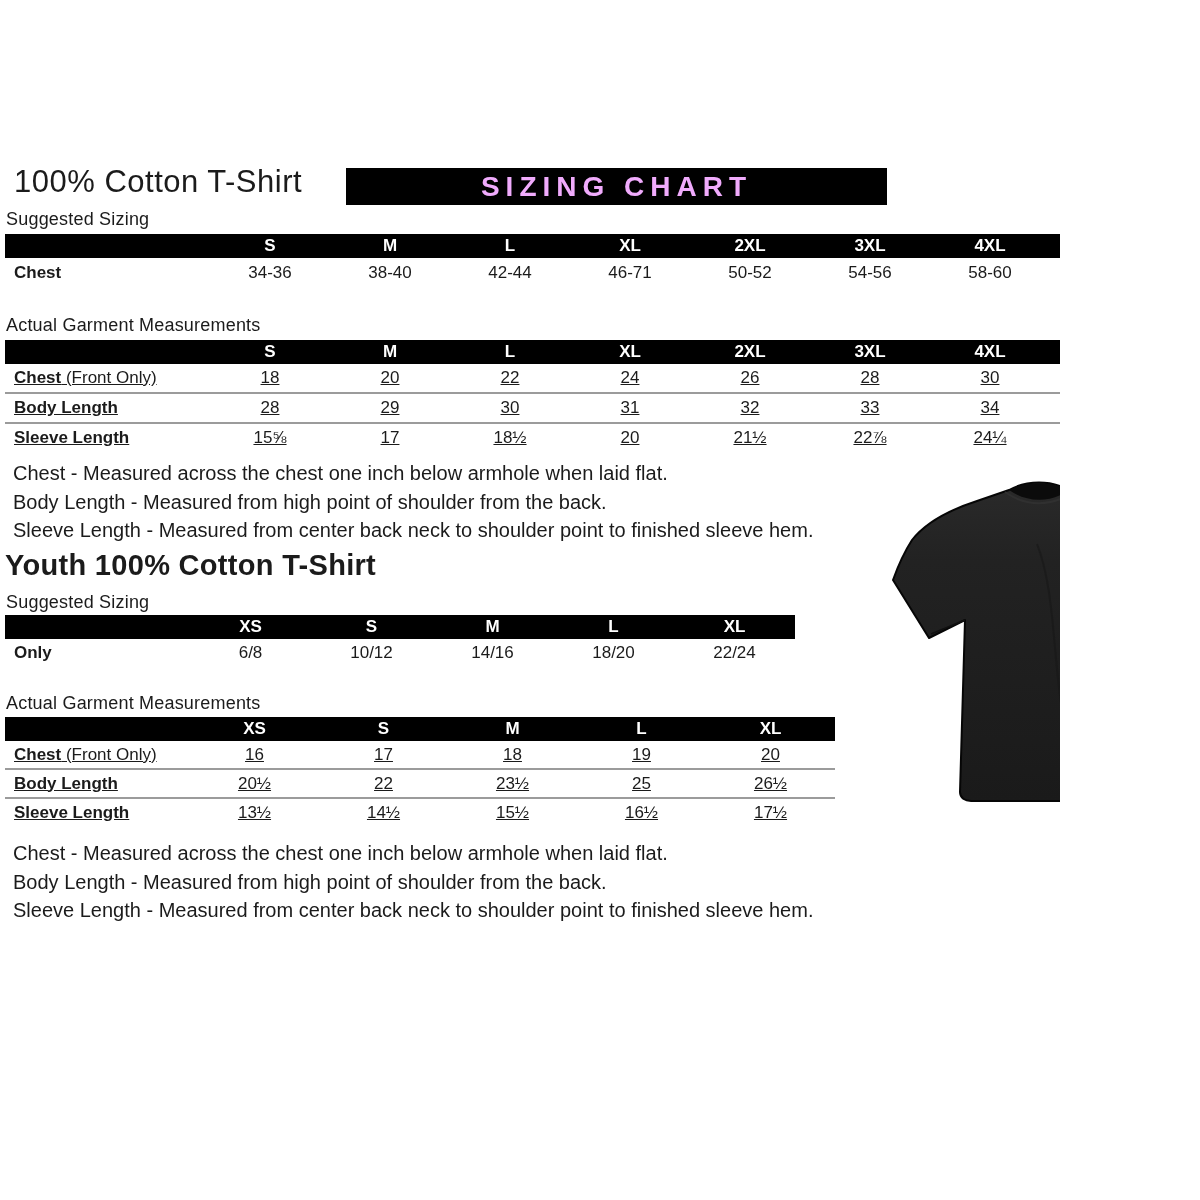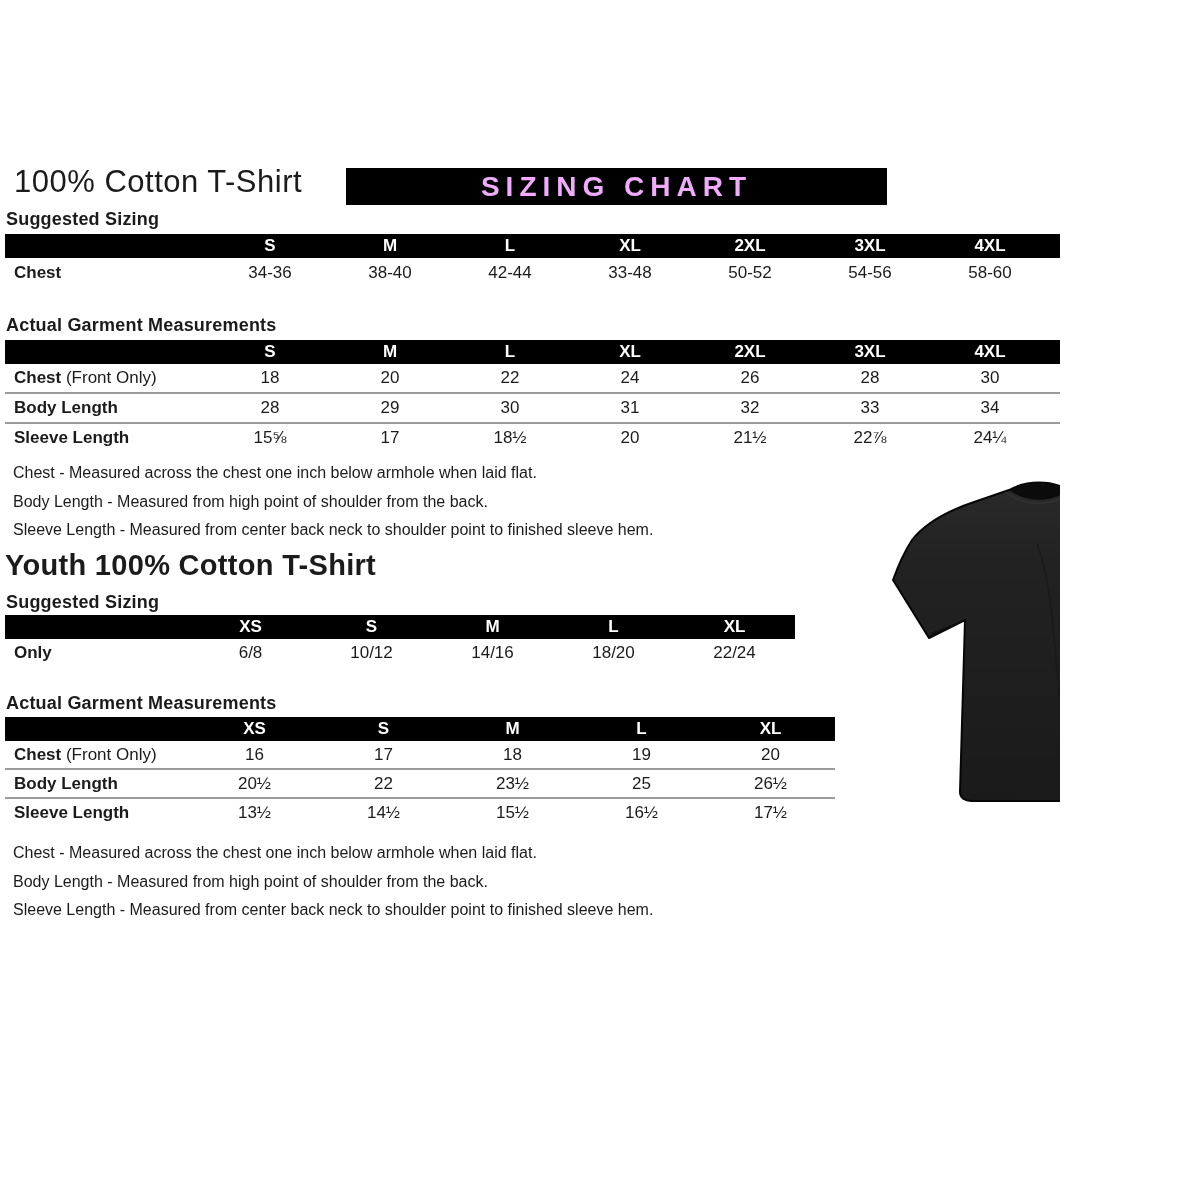--- a/index.html
+++ b/index.html
@@ -3,21 +3,21 @@
 <meta charset="utf-8">
 <style>
   html,body{margin:0;padding:0;}
   body{width:1200px;height:1200px;background:#ffffff;font-family:"Liberation Sans",sans-serif;color:#1b1b1b;}
   .canvas{position:relative;width:1060px;height:1200px;background:#ffffff;overflow:hidden;}
 
   .h-adult{position:absolute;left:14px;top:164px;font-size:31px;font-weight:400;letter-spacing:.5px;white-space:nowrap;}
   .banner{position:absolute;left:346px;top:168px;width:541px;height:37px;background:#000;display:flex;align-items:center;justify-content:center;}
   .banner span{color:#f0abfc;font-weight:900;font-size:28px;letter-spacing:6px;white-space:nowrap;}
 
-  .sec-label{position:absolute;font-size:18px;letter-spacing:.2px;white-space:nowrap;font-weight:bold;}
+  .sec-label{position:absolute;font-size:18px;letter-spacing:.2px;white-space:nowrap;}
   .lbl-sug-a{left:6px;top:209px;}
   .lbl-act-a{left:6px;top:315px;}
   .h-youth{position:absolute;left:5px;top:549px;font-size:29px;font-weight:700;letter-spacing:.3px;white-space:nowrap;}
   .lbl-sug-y{left:6px;top:592px;}
   .lbl-act-y{left:6px;top:693px;}
 
   table{border-collapse:collapse;table-layout:fixed;font-size:17px;position:absolute;}
   th{background:#000;color:#fff;font-weight:700;height:24px;text-align:center;padding:0;}
   td{text-align:center;height:28px;padding:0;margin-top:12px;}
   th.lbl,td.lbl{text-align:left;padding-left:9px;}
@@ -25,24 +25,24 @@
   td.lbl .sfx{font-weight:400;}
 
   .t-sug-a{left:5px;top:234px;width:1165px;}
   .t-sug-a td{height:30px;}
   .t-act-a{left:5px;top:340px;width:1165px;}
   .t-sug-y{left:5px;top:615px;width:790px;}
   .t-sug-y td{height:28px;}
   .t-act-y{left:5px;top:717px;width:830px;}
   .t-act-y td{height:27px;}
 
-  .actual tbody tr{border-bottom:2px solid #9b9b9b;}
+  .actual tbody tr{border-bottom:2px solid #9b9b9b;text-decoration:underline;}
   .actual tbody tr:last-child{border-bottom:none;}
 
-  .notes{position:absolute;left:13px;font-size:16px;}
+  .notes{position:absolute;left:13px;font-size:20px;}
   .notes div{line-height:28.5px;white-space:nowrap;}
   .notes-a{top:459px;}
   .notes-y{top:839px;}
 
   .tshirt{position:absolute;left:886px;top:474px;width:306px;height:344px;}
 </style>
 </head>
 <body>
 
 <div class="canvas">
@@ -72,21 +72,21 @@
         <th>4XL</th>
         <th>5XL</th>
       </tr>
     </thead>
     <tbody>
       <tr>
         <td class="lbl">Chest</td>
         <td>34-36</td>
         <td>38-40</td>
         <td>42-44</td>
-        <td>33-48</td>
+        <td>46-71</td>
         <td>50-52</td>
         <td>54-56</td>
         <td>58-60</td>
         <td>62-64</td>
       </tr>
     </tbody>
   </table>
 
   <div class="sec-label lbl-act-a">Actual Garment Measurements</div>
 

